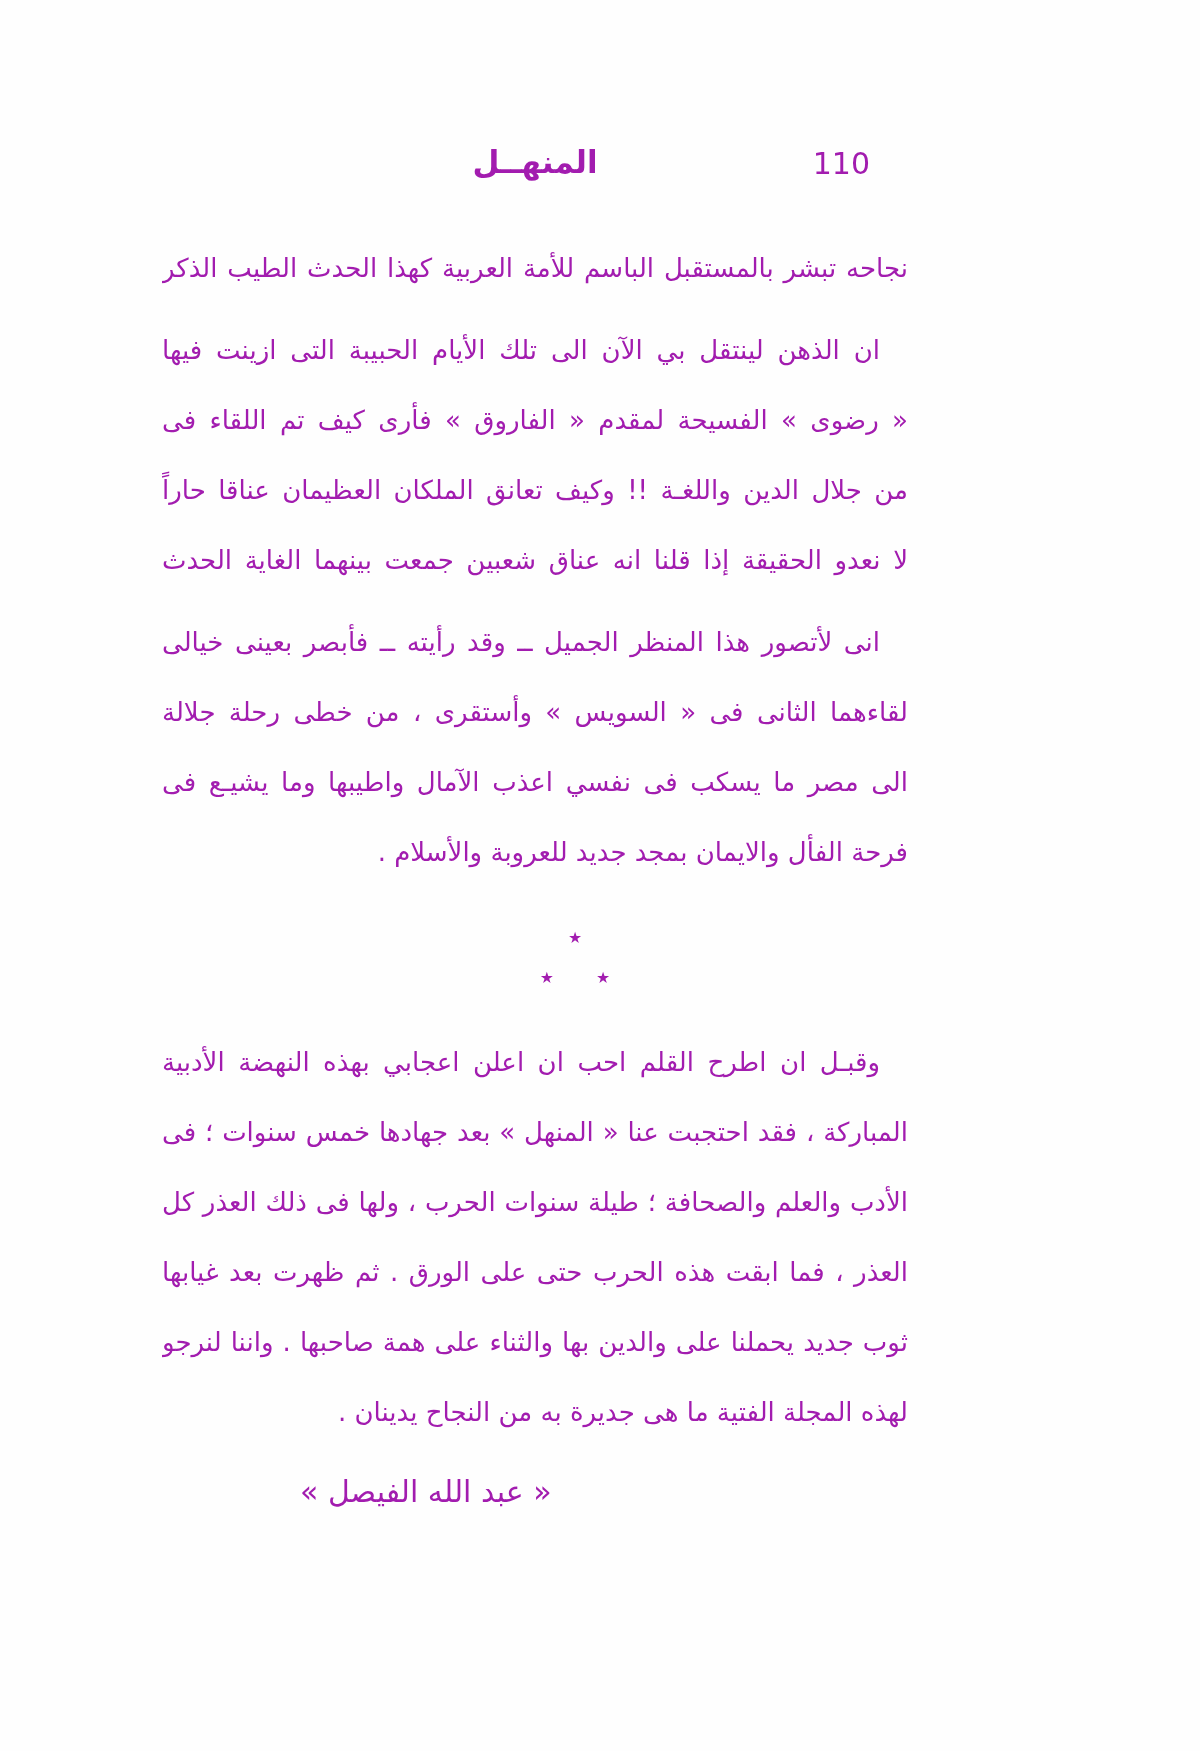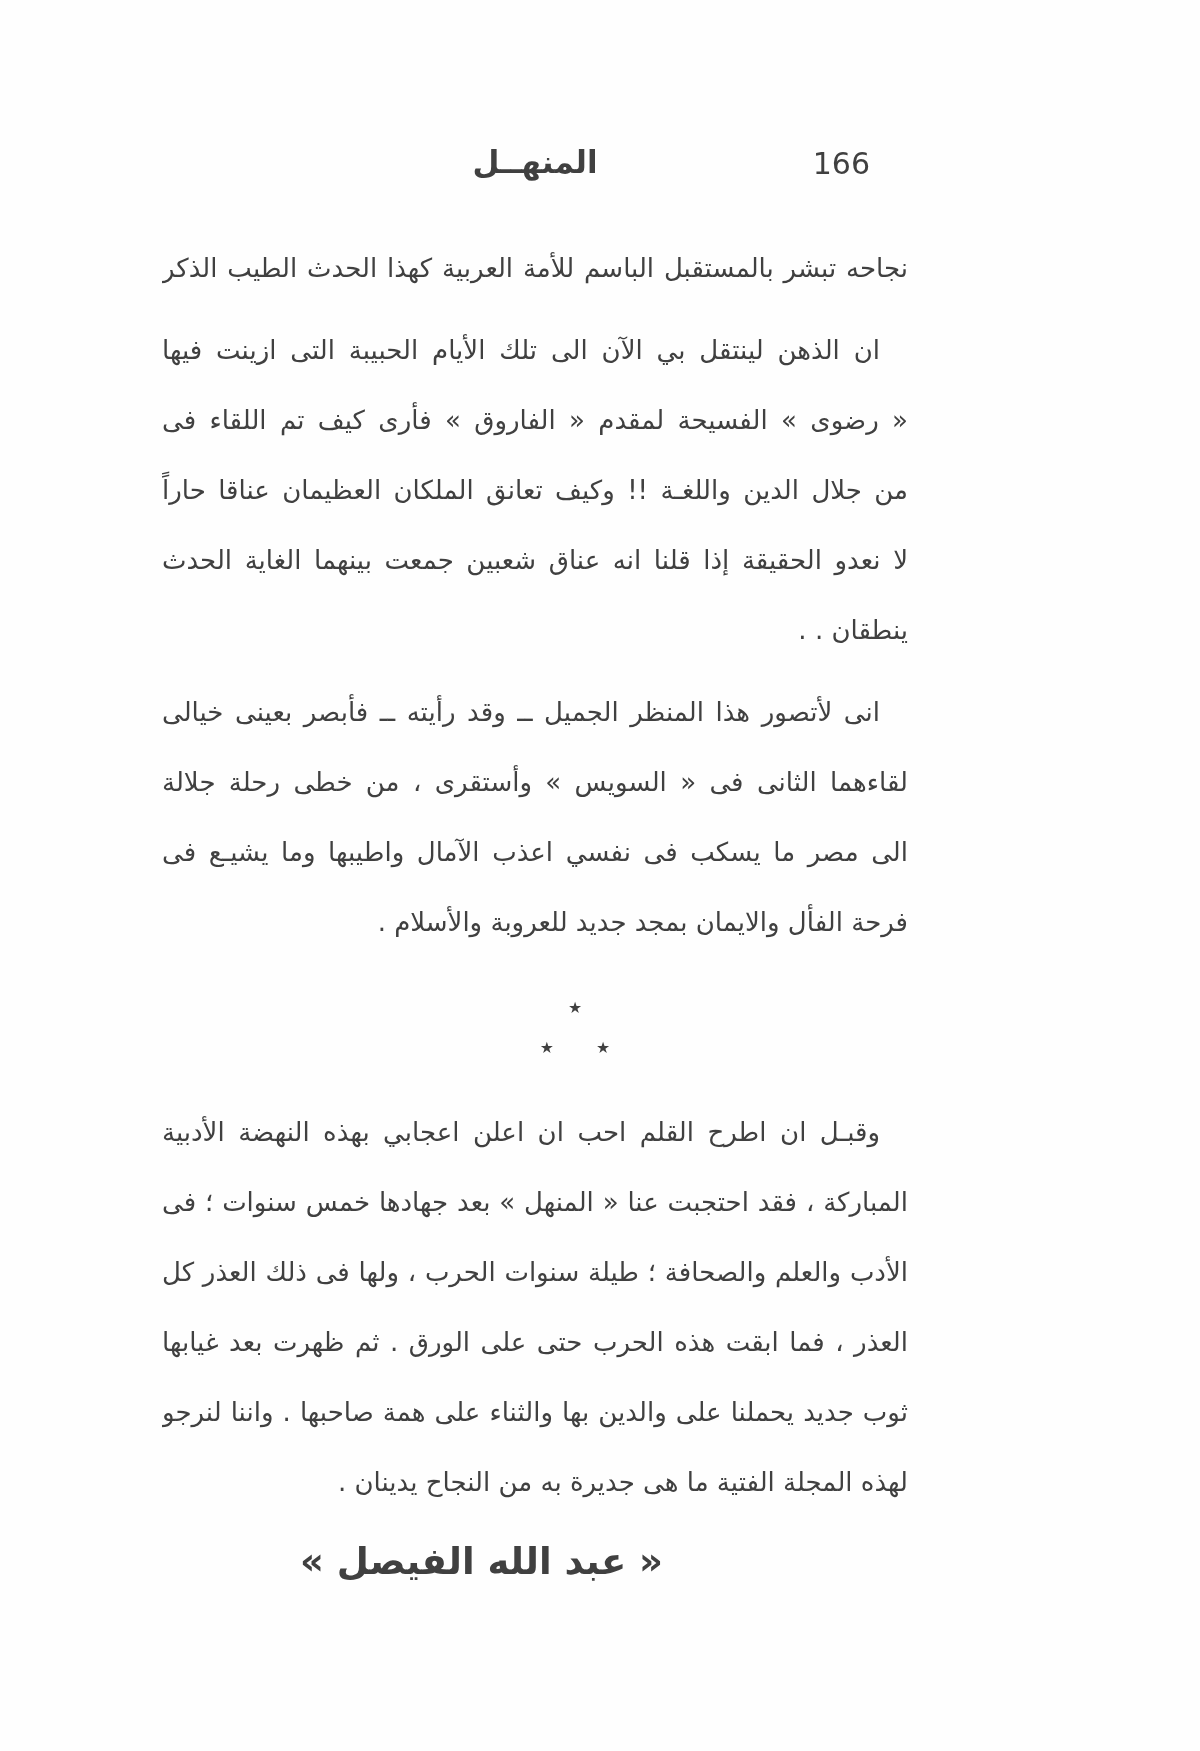--- a/index.html
+++ b/index.html
@@ -2,21 +2,21 @@
 <html lang="ar" dir="rtl"><head>
 <meta charset="utf-8">
 <style>
   html, body { margin:0; padding:0; background:#ffffff; }
   .page {
     position: relative;
     width: 1200px;
     height: 1751px;
     background: #fefefe;
     font-family: "DejaVu Sans", sans-serif;
-    color: #404040;
+    color: #a21caf;
     direction: rtl;
     overflow: hidden;
   }
   .content {
     position: absolute;
     top: 140px;
     left: 150px;
     width: 770px;
   }
   .header-row {
@@ -60,49 +60,48 @@
     height: 80px;
   }
   .separator .sep-row {
     display: block;
     font-size: 26px;
     line-height: 40px;
   }
   .separator .sep-row.bottom { word-spacing: 34px; }
   .signature {
     margin-top: 15px;
-    font-size: 37px;
-    font-weight: bold;
+    font-size: 30px;
+    font-weight: normal;
     height: 60px;
     line-height: 60px;
     text-align: left;
     padding-left: 150px;
   }
 </style>
 </head>
 <body>
 
 <div class="page">
   <div class="content">
 
     <div class="header-row">
       <span class="magazine-title">المنهــل</span>
-      <span class="page-number">166</span>
+      <span class="page-number">110</span>
     </div>
 
     <div class="para">
       <div class="line">نجاحه تبشر بالمستقبل الباسم للأمة العربية كهذا الحدث الطيب الذكر</div>
     </div>
 
     <div class="para">
       <div class="line first-indent">ان الذهن لينتقل بي الآن الى تلك الأيام الحبيبة التى ازينت فيها</div>
       <div class="line">« رضوى » الفسيحة لمقدم « الفاروق » فأرى كيف تم اللقاء فى موكب</div>
       <div class="line">من جلال الدين واللغـة !! وكيف تعانق الملكان العظيمان عناقا حاراً</div>
       <div class="line">لا نعدو الحقيقة إذا قلنا انه عناق شعبين جمعت بينهما الغاية الحدث يسعيان</div>
-      <div class="line para-end">ينطقان . .</div>
     </div>
 
     <div class="para">
       <div class="line first-indent">انى لأتصور هذا المنظر الجميل ــ وقد رأيته ــ فأبصر بعينى خيالى</div>
       <div class="line">لقاءهما الثانى فى « السويس » وأستقرى ، من خطى رحلة جلالة مولاي</div>
       <div class="line">الى مصر ما يسكب فى نفسي اعذب الآمال واطيبها وما يشيـع فى اعماق</div>
       <div class="line para-end">فرحة الفأل والايمان بمجد جديد للعروبة والأسلام .</div>
     </div>
 
     <div class="separator">

